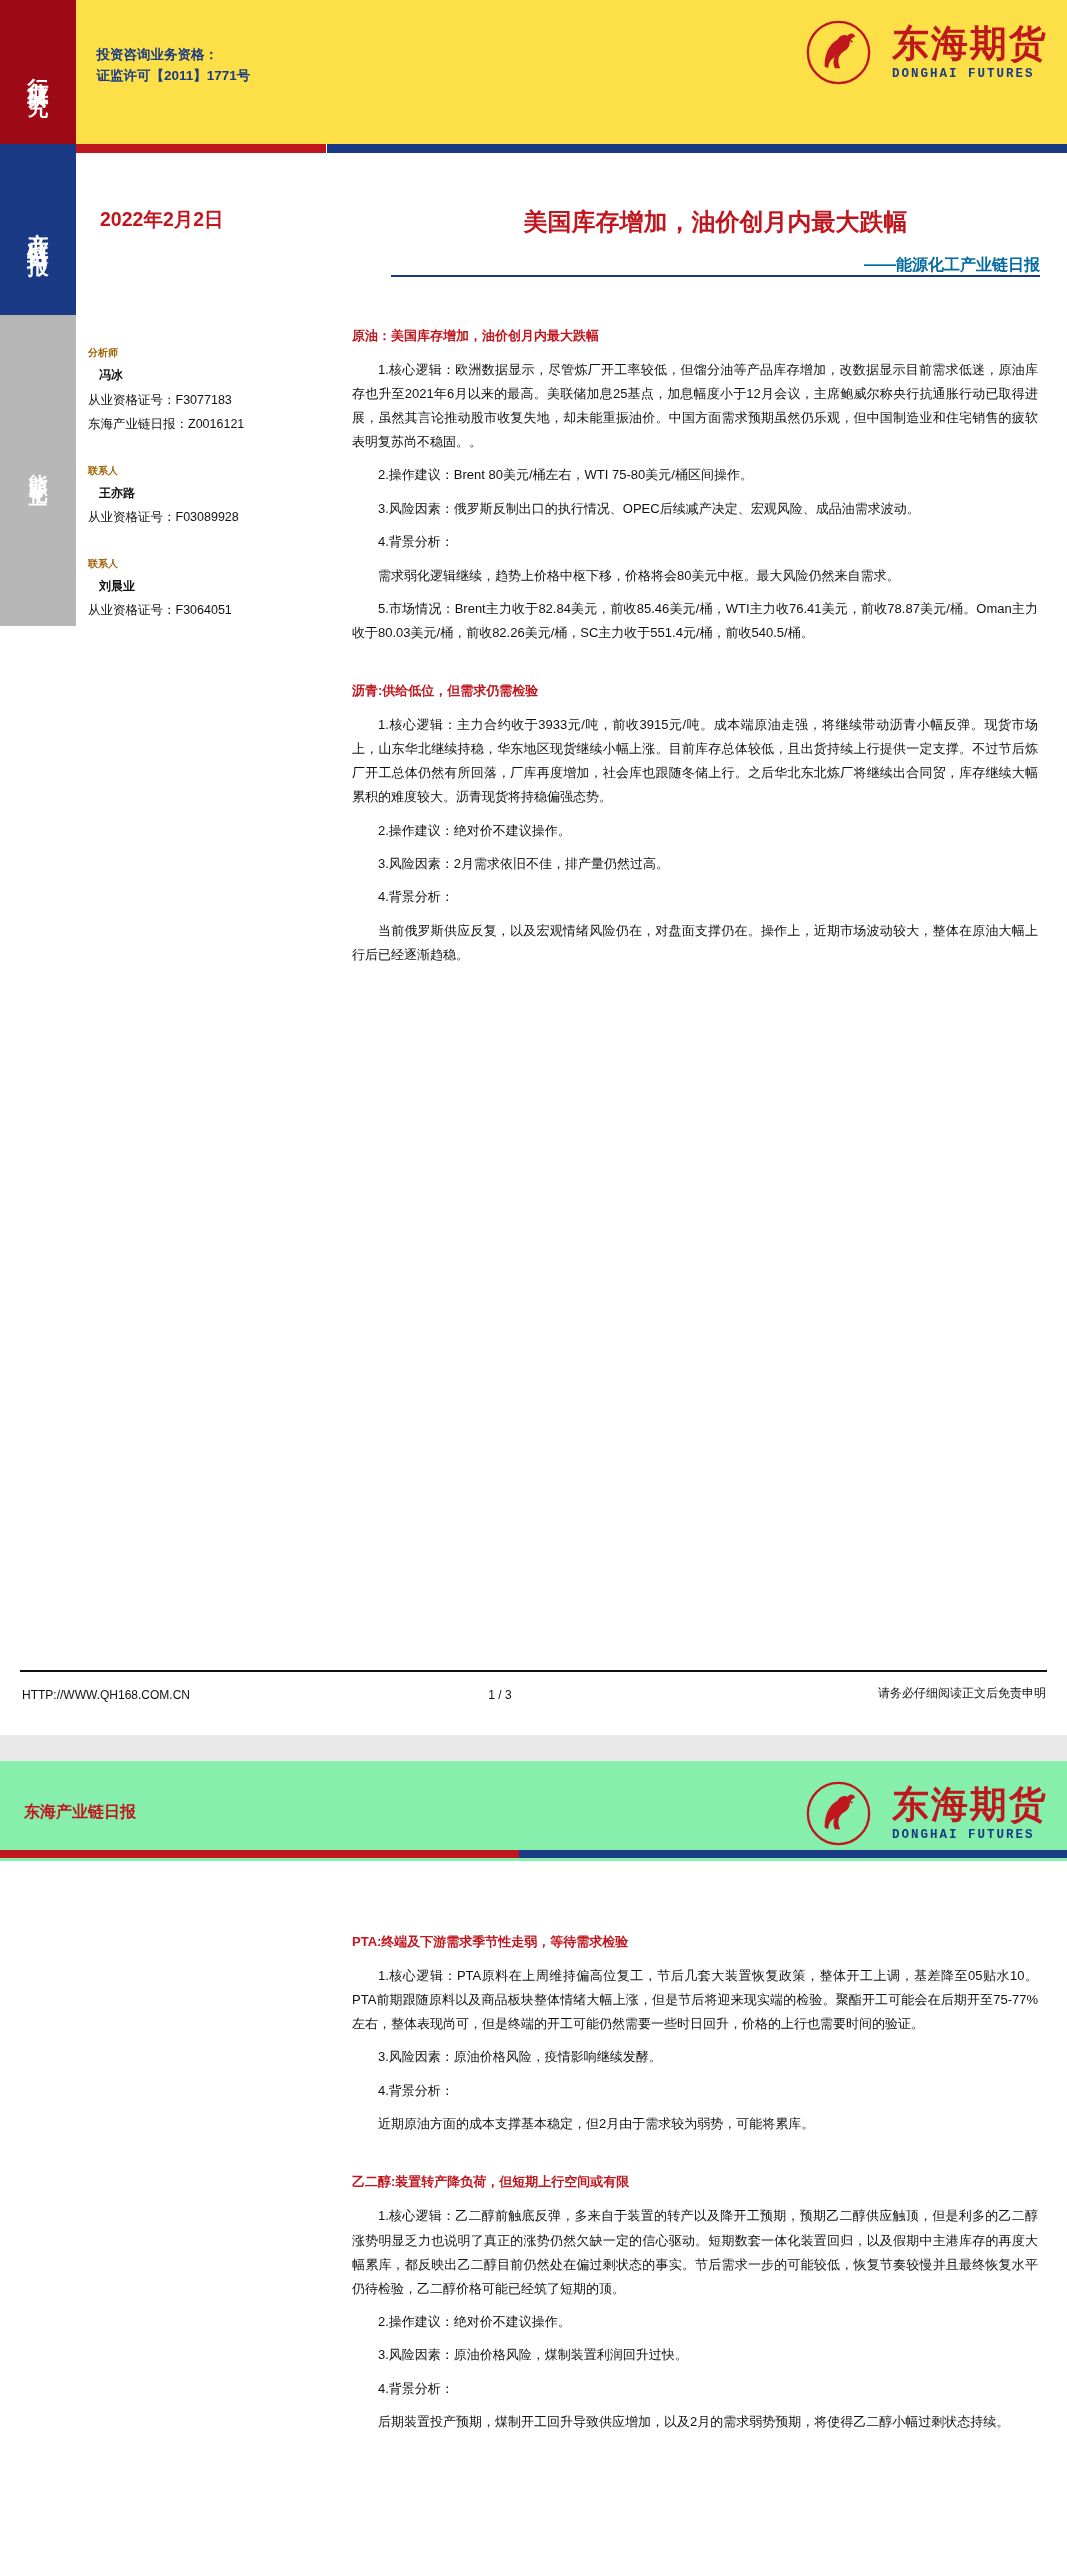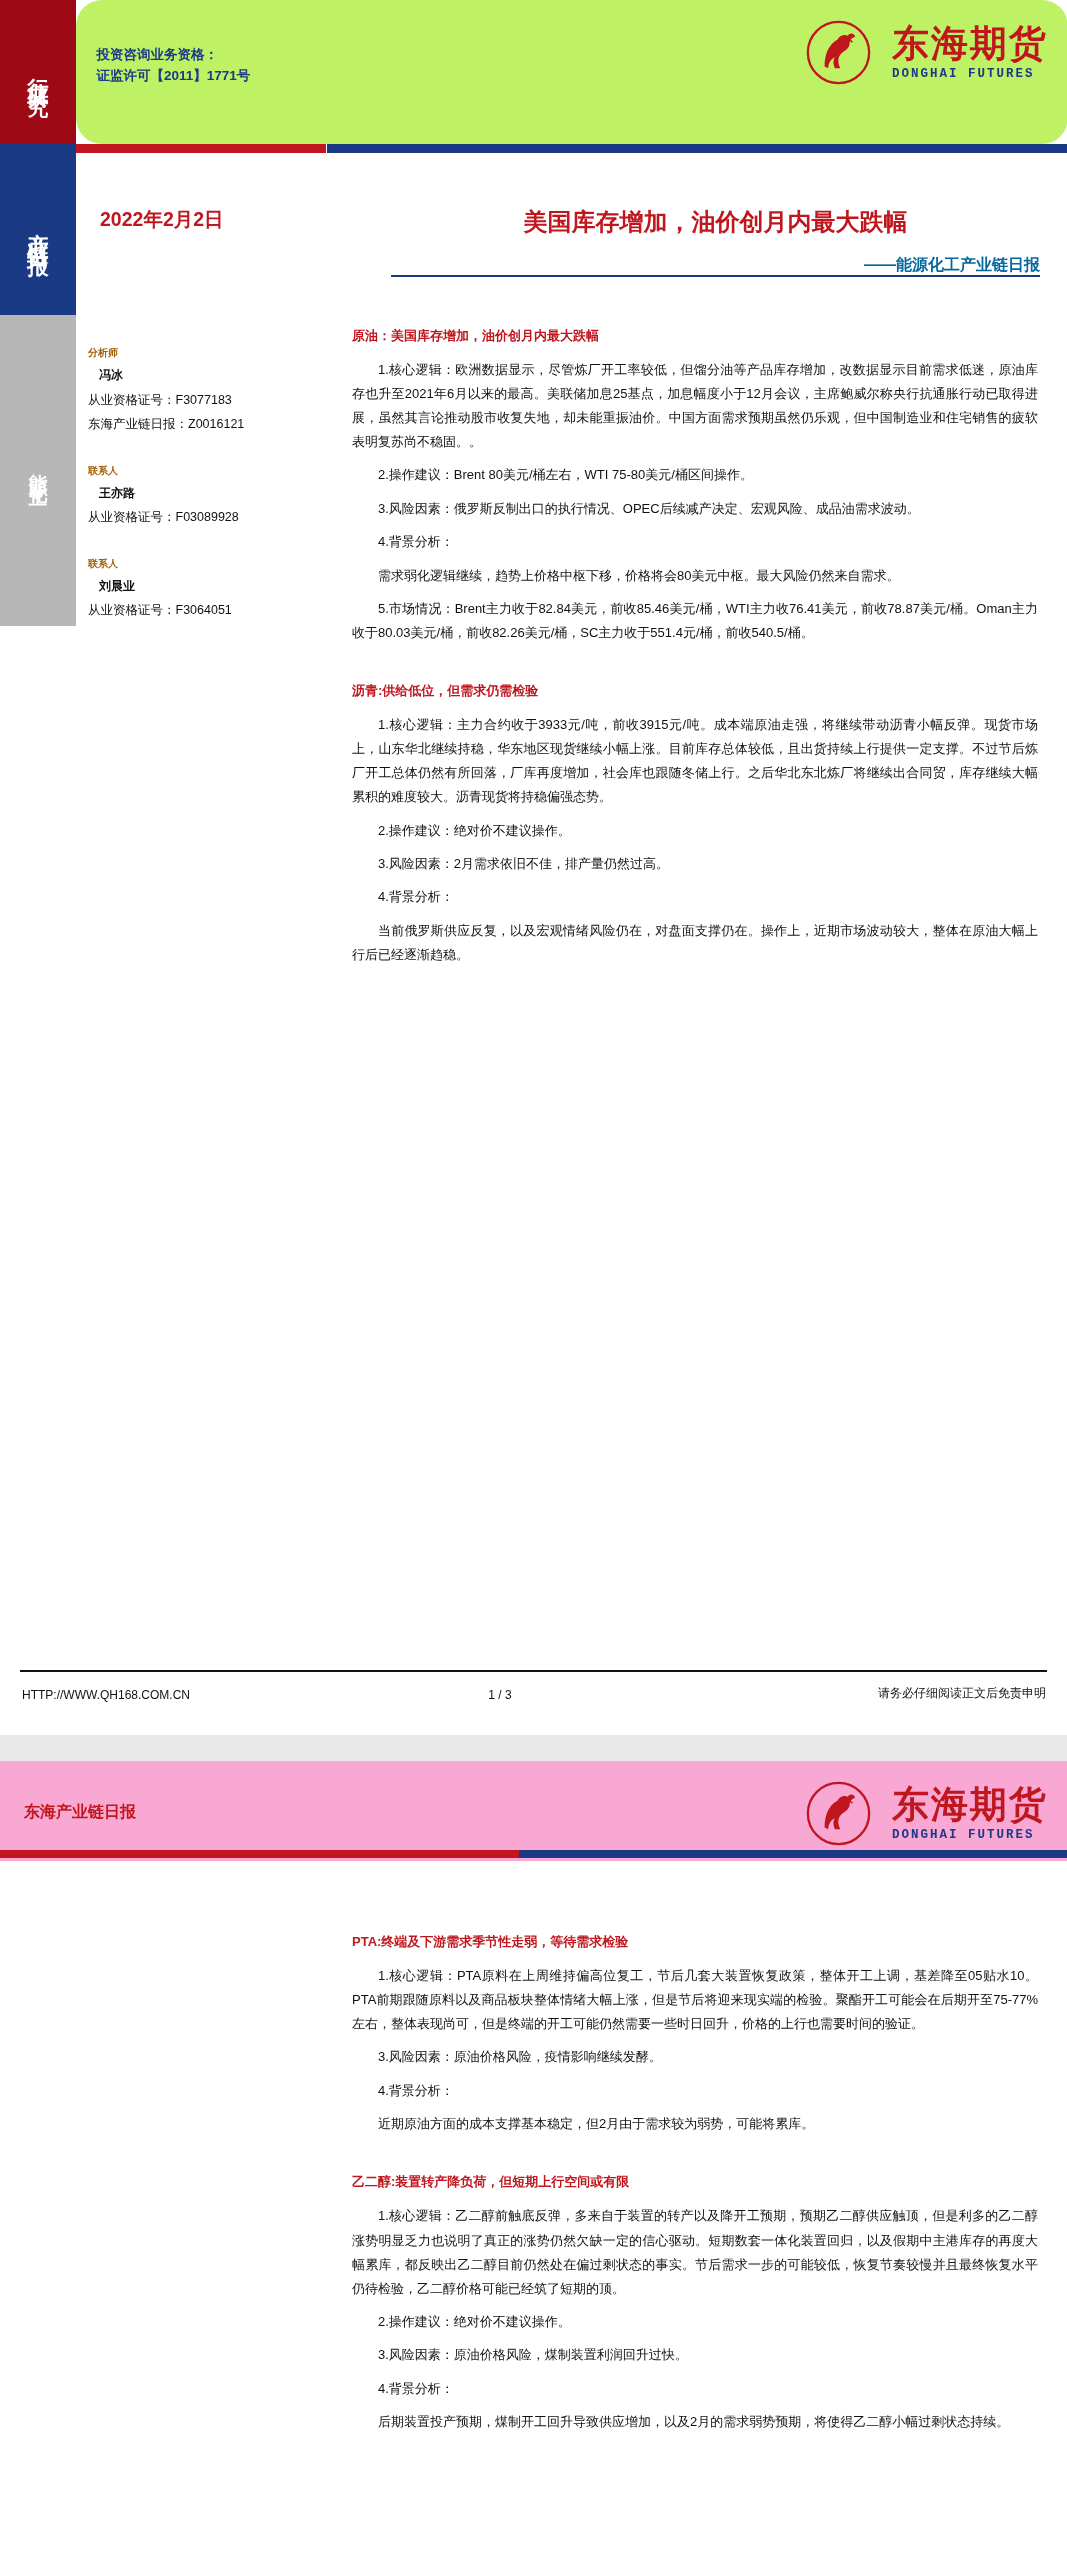--- a/index.html
+++ b/index.html
@@ -42,22 +42,21 @@
   .rail-1 { top:0; height:144px; background:#9d0a15; font-size:21.3px; }
   .rail-2 { top:144px; height:172px; background:#1b3a86; font-size:21.3px; }
   .rail-3 { top:315px; height:311px; background:#b7b7b7; font-size:18.6px; color:#ffffff; }
   .rail-4 { top:626px; height:1109px; background:#ffffff; }
 
   
   .hdr {
     position:absolute;
     left:76px; top:0;
     width:992px; height:144px;
-    background:#bef264;
-    border-radius:26px;
+    background:#fde047;
   }
   .hdr-qual {
     position:absolute;
     left:20.4px; top:45px;
     font-size:13.5px;
     font-weight:bold;
     color:#1b3a86;
     line-height:1.55;
   }
   .logo-wrap {
@@ -190,21 +189,21 @@
   .foot-center { left:0; width:1000px; text-align:center; }
   .foot-right { right:22px; }
 
   .page-gap { height:26px; background:#e9e9e9; }
 
   
   .p2-hdr {
     position:absolute;
     left:0; top:0;
     width:1068px; height:100px;
-    background:#f9a8d4;
+    background:#86efac;
   }
   .p2-title {
     position:absolute;
     left:24px; top:41px;
     font-size:16px;
     font-weight:bold;
     color:#c0171f;
   }
   .p2-bar-red {
     position:absolute;

